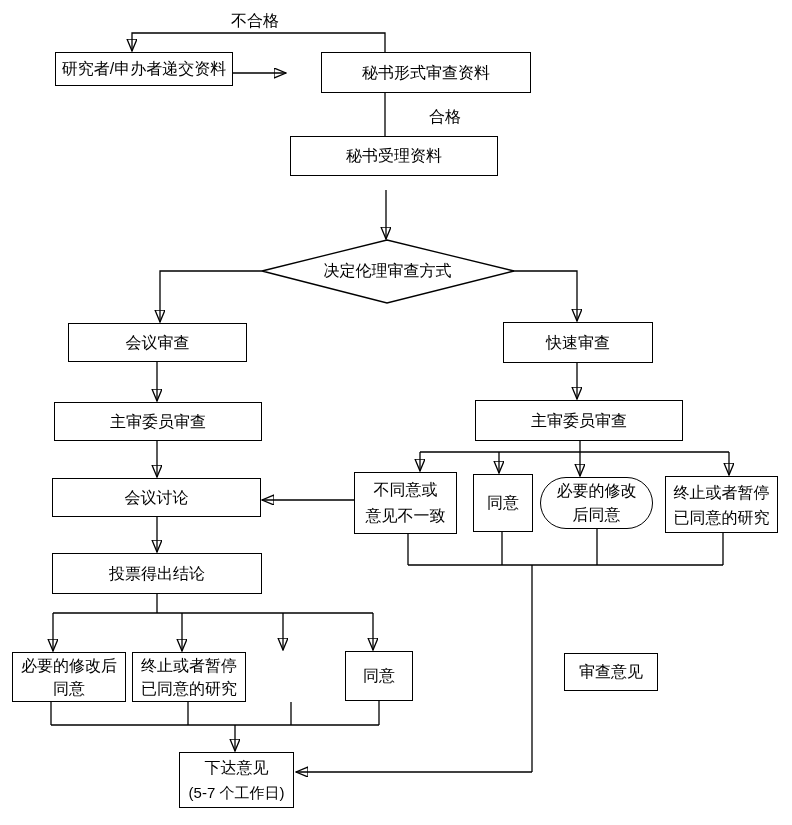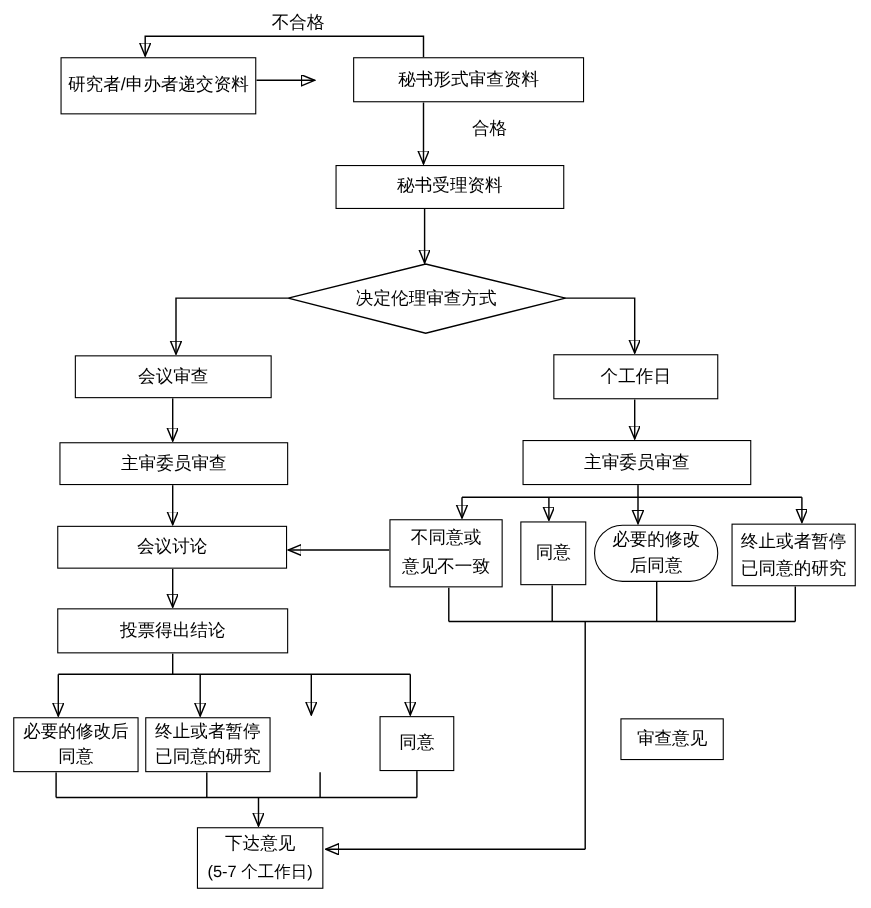--- a/index.html
+++ b/index.html
@@ -119,32 +119,32 @@
     <path d="M 408 565 L 723 565"></path>
     <path d="M 532 565 L 532 772"></path>
     <path d="M 532 772 L 296 772" marker-end="url(#arrow)"></path>
   </svg>
 
   <svg style="position:absolute; left:260px; top:238px;" width="256" height="67" viewBox="0 0 256 67" xmlns="http://www.w3.org/2000/svg">
     <polygon points="2,33 127,2 254,33 127,65" fill="#ffffff" stroke="#000000" stroke-width="1.3"></polygon>
   </svg>
   <div class="diamond-label" style="left:262px; top:240px; width:251px; height:62px;">决定伦理审查方式</div>
 
-  <div class="edge-label" style="left:236px; top:11px; width:70px;text-align:center;">不合格</div>
+  <div class="edge-label" style="left:220px; top:11px; width:70px;text-align:center;">不合格</div>
   <div class="edge-label" style="left:420px; top:108px; width:50px;font-family:Liberation Mono, monospace;">合格</div>
 
-  <div class="node" style="left:55px; top:52px; width:178px; height:52px;">
+  <div class="node" style="left:55px; top:52px; width:178px; height:34px;">
     <span>研究者/申办者递交资料</span>
   </div>
 
   <div class="node" style="left:274px; top:52px; width:210px; height:41px;margin-left:47px;">
     <span>秘书形式审查资料</span>
   </div>
 
-  <div class="node" style="left:290px; top:150px; width:208px; height:40px;margin-left:15px;">
+  <div class="node" style="left:290px; top:136px; width:208px; height:40px;">
     <span>秘书受理资料</span>
   </div>
 
   <div class="node" style="left:68px; top:323px; width:179px; height:39px;">
     <span>会议审查</span>
   </div>
 
   <div class="node" style="left:54px; top:402px; width:208px; height:39px;">
     <span>主审委员审查</span>
   </div>
@@ -166,21 +166,21 @@
     <span>终止或者暂停</span>
     <span>已同意的研究</span>
   </div>
 
 
   <div class="node" style="left:345px; top:651px; width:68px; height:50px;">
     <span>同意</span>
   </div>
 
   <div class="node" style="left:503px; top:322px; width:150px; height:41px;">
-    <span>个工作日</span>
+    <span>快速审查</span>
   </div>
 
   <div class="node" style="left:475px; top:400px; width:208px; height:41px;">
     <span>主审委员审查</span>
   </div>
 
   <div class="node" style="left:354px; top:472px; width:103px; height:62px; line-height:26px;">
     <span>不同意或</span>
     <span>意见不一致</span>
   </div>

